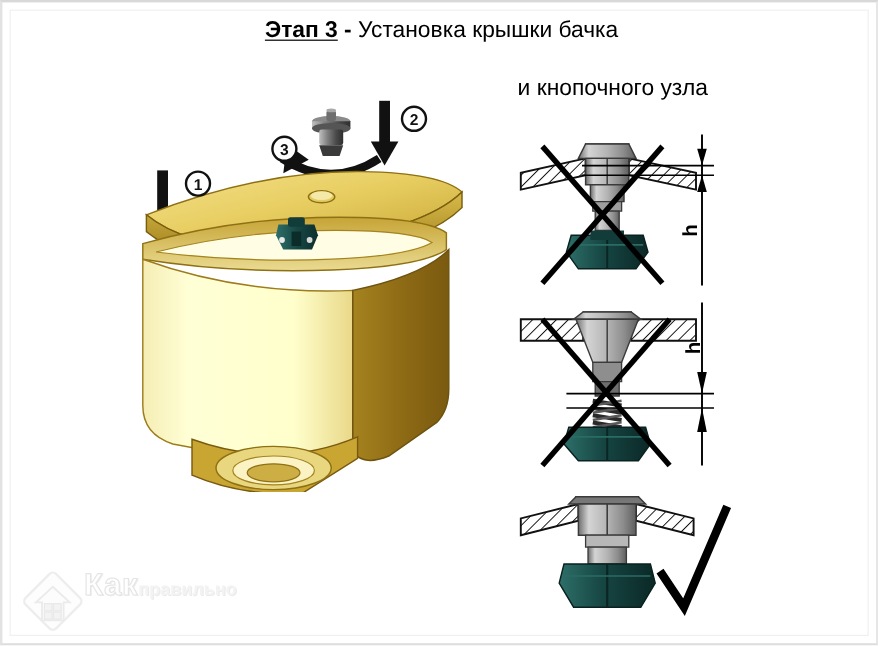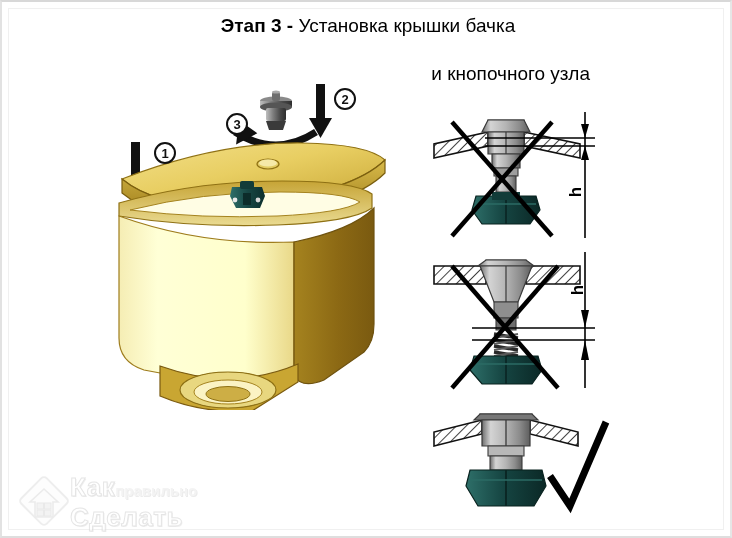--- a/index.html
+++ b/index.html
@@ -26,21 +26,21 @@
   
   #title-block{
     position:absolute;left:140px;top:11px;width:452px;
     text-align:center;
     line-height:25px;
   }
   #title-line-1{display:block;white-space:nowrap;}
   #title-line-2{display:block;white-space:nowrap;text-align:right;padding-right:4px;margin-top:22px;}
   .t-step{
     font-weight:bold;font-size:19px;color:#000;
-    text-underline-offset:2px;
+    text-decoration:underline;text-underline-offset:2px;
   }
   .t-dash{font-weight:bold;font-size:19px;color:#000;}
   .t-rest{
     font-size:19px;color:#000;
     text-underline-offset:2px;
   }
 
   
   .abs{position:absolute;}
   .callout{
@@ -370,19 +370,16 @@
         <rect x="21" y="30" width="6.5" height="6" fill="#ececec" stroke="#dcdcdc" stroke-width="1"></rect>
         <rect x="28.5" y="30" width="6.5" height="6" fill="#ececec" stroke="#dcdcdc" stroke-width="1"></rect>
         <rect x="21" y="37" width="6.5" height="6" fill="#ececec" stroke="#dcdcdc" stroke-width="1"></rect>
         <rect x="28.5" y="37" width="6.5" height="6" fill="#ececec" stroke="#dcdcdc" stroke-width="1"></rect>
       </g>
     </svg>
     <div id="wm-text">
       <div class="wm-row">
         <span class="wm-big">Как</span><span class="wm-small">правильно</span>
       </div>
-      <div class="wm-row">
-        <span class="wm-big">Сделать</span>
-      </div>
     </div>
   </div>
 
 </div>
 
 </body></html>

